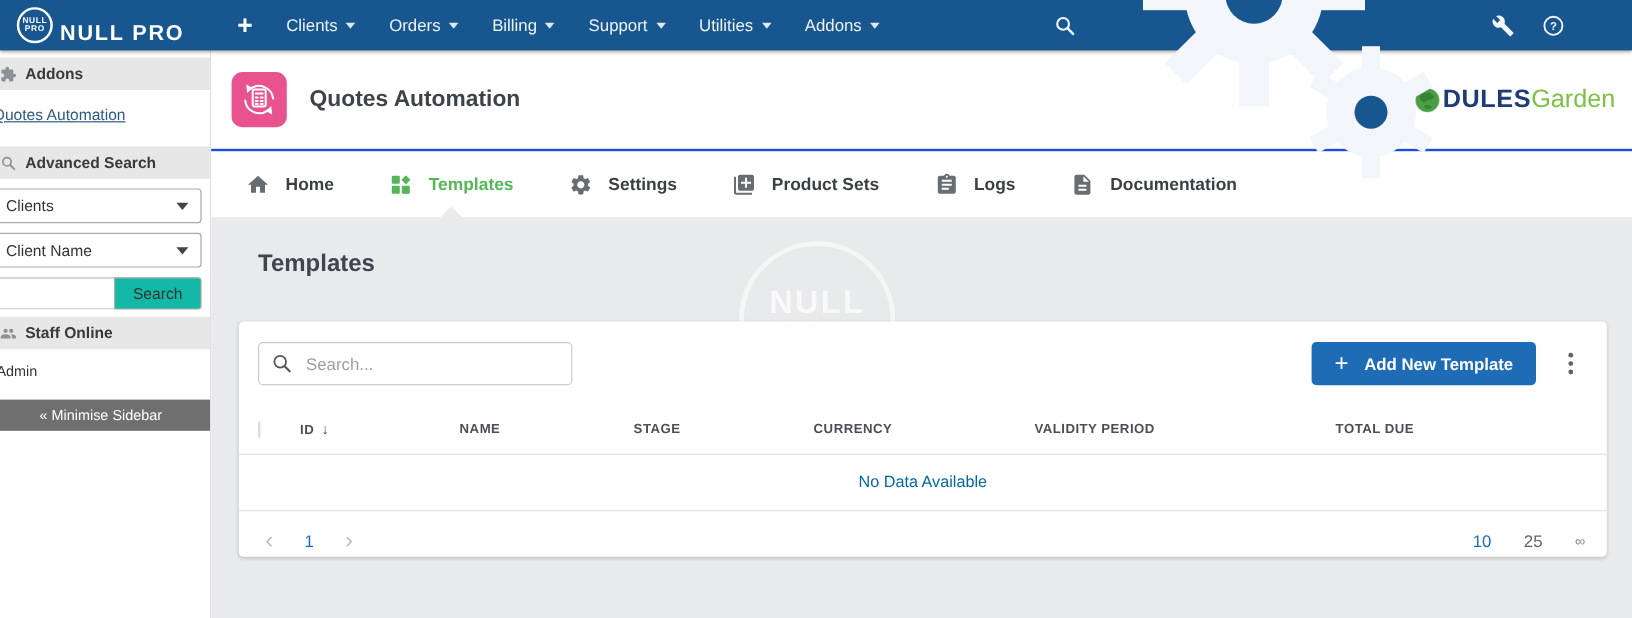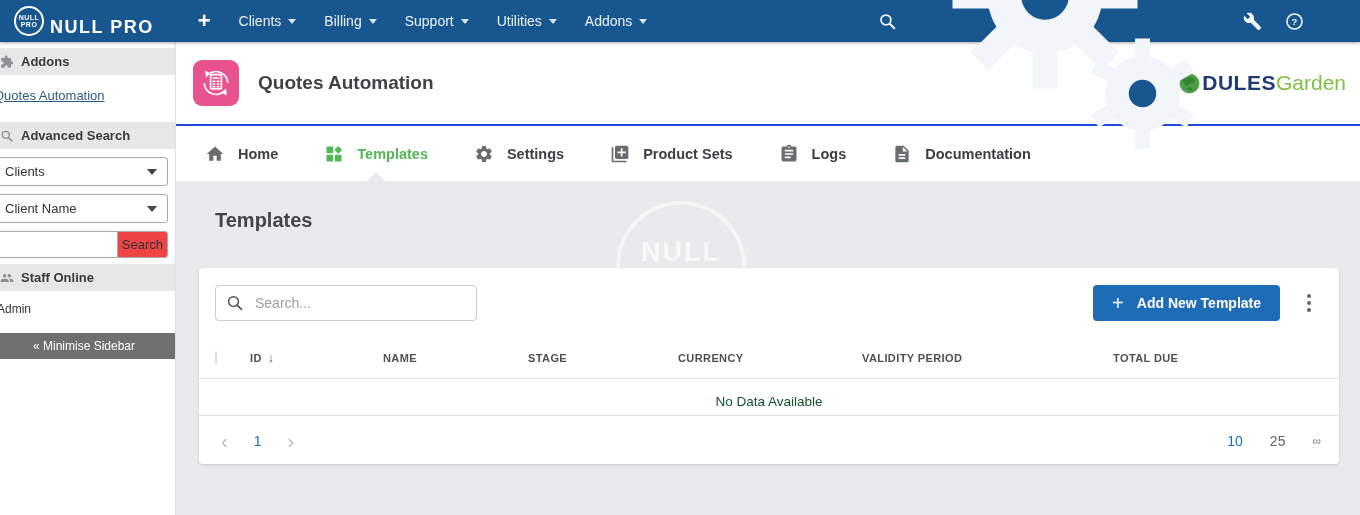--- a/index.html
+++ b/index.html
@@ -39,22 +39,22 @@
   .side-link { display:block; padding:13px 8px 13px 2px; font-size:13px; color:#2e5a82;
                text-decoration:underline; cursor:pointer; }
   .side-select { margin:8px 8px 0 2px; height:29px; border:1px solid #a9a9a9; border-radius:3px;
                  background:#fff; display:flex; align-items:center; justify-content:space-between;
                  padding:0 10px; font-size:13px; color:#333; cursor:pointer; }
   .select-caret { width:0; height:0; border-left:5px solid transparent; border-right:5px solid transparent;
                   border-top:6px solid #444; }
   .side-search-row { display:flex; margin:8px 8px 0 2px; }
   .side-search-input { flex:1; height:27px; border:1px solid #a9a9a9; border-right:none;
                        border-radius:3px 0 0 3px; padding:0 6px; font-size:13px; min-width:0; }
-  .side-search-btn { height:27px; border:1px solid #a9a9a9; background:#ef4444; border-radius:0 3px 3px 0;
-                     padding:0 4px; font-size:13px; color:#333; cursor:pointer; font-family:inherit; }
+  .side-search-btn { height:27px; border:1px solid #a9a9a9; background:#14b8a6; border-radius:0 3px 3px 0;
+                     padding:0 15px; font-size:13px; color:#333; cursor:pointer; font-family:inherit; }
   .staff-name { padding:11px 8px 11px 5px; font-size:12px; color:#333; }
   .minimise-bar { background:#6f6f6f; color:#fff; text-align:center; font-size:12px;
                   padding:6px 0; margin-top:6px; cursor:pointer; }
 
   
   .main { flex:1; display:flex; flex-direction:column; min-width:0; }
 
   .module-header { background:#fff; height:82px; display:flex; align-items:center; padding:0 14px 0 17px; }
   .module-icon { width:46px; height:46px; border-radius:9px; background:#e8538f; flex:none;
                  display:flex; align-items:center; justify-content:center; }
@@ -101,21 +101,21 @@
   .kebab { margin:0 10px 0 21px; display:flex; flex-direction:column; gap:3px; cursor:pointer; padding:6px; }
   .kebab i { width:4px; height:4px; border-radius:50%; background:#5f6368; }
 
   .thead { display:grid; grid-template-columns:35px 133px 145px 150px 184px 251px 1fr;
            align-items:center; padding:15px 0 13px 16px; margin-top:13px;
            border-bottom:1px solid #e3e3e3; font-size:11px; font-weight:bold; color:#4a5056;
            letter-spacing:.4px; }
   .th { cursor:pointer; }
   .checkbox { width:18px; height:18px; border:1px solid #ddd; border-radius:2px; background:#fff; cursor:pointer; }
   .sort-arrow { font-size:12px; margin-left:6px; color:#4a5056; }
-  .empty-row { text-align:center; padding:15px 0 6px; font-size:13.5px; color:#14532d;
+  .empty-row { text-align:center; padding:15px 0 16px; font-size:13.5px; color:#0369a1;
                border-bottom:1px solid #e3e3e3; }
   .pager { display:flex; align-items:center; padding:15px 18px 0 18px; font-size:14px; }
   .pg-chevron { color:#b9bdc1; font-size:20px; cursor:pointer; line-height:1; padding:0 4px; }
   .pg-num { margin:0 22px; color:#1a6fc4; font-weight:500; cursor:pointer; }
   .pg-right { margin-left:auto; display:flex; align-items:center; gap:27px; }
   .pg-size { color:#5f6368; cursor:pointer; }
   .pg-size--active { color:#1a6fc4; font-weight:500; }
   .pg-inf { font-size:12px; color:#80868b; cursor:pointer; }
 </style>
 </head>
@@ -126,20 +126,24 @@
     <span class="logo-badge">
       <span>NULL</span>
       <span>PRO</span>
     </span>
     <span class="logo-text">NULL PRO</span>
   </div>
   <button class="nav-plus">+</button>
   <div class="nav-items">
     <div class="nav-item">
         <span>Clients</span>
+        <span class="caret-down"></span>
+      </div>
+    <div class="nav-item">
+        <span>Orders</span>
         <span class="caret-down"></span>
       </div>
     <div class="nav-item">
         <span>Billing</span>
         <span class="caret-down"></span>
       </div>
     <div class="nav-item">
         <span>Support</span>
         <span class="caret-down"></span>
       </div>

